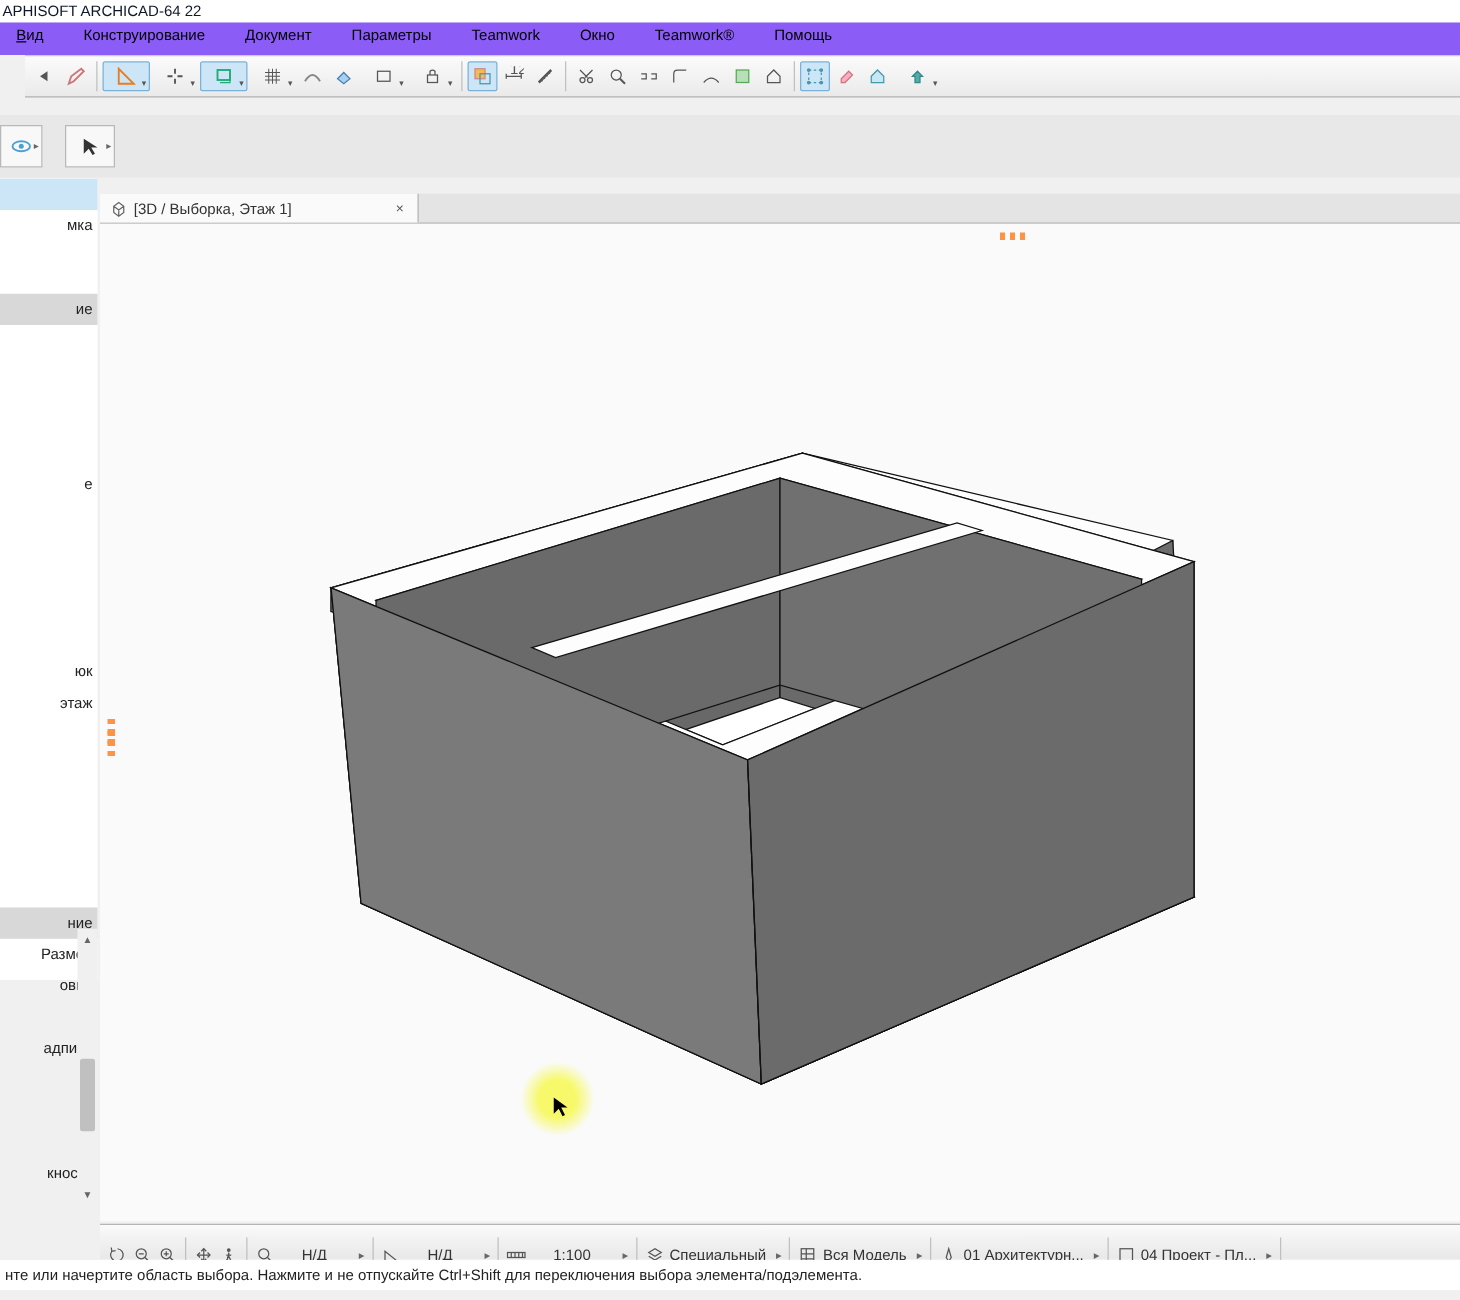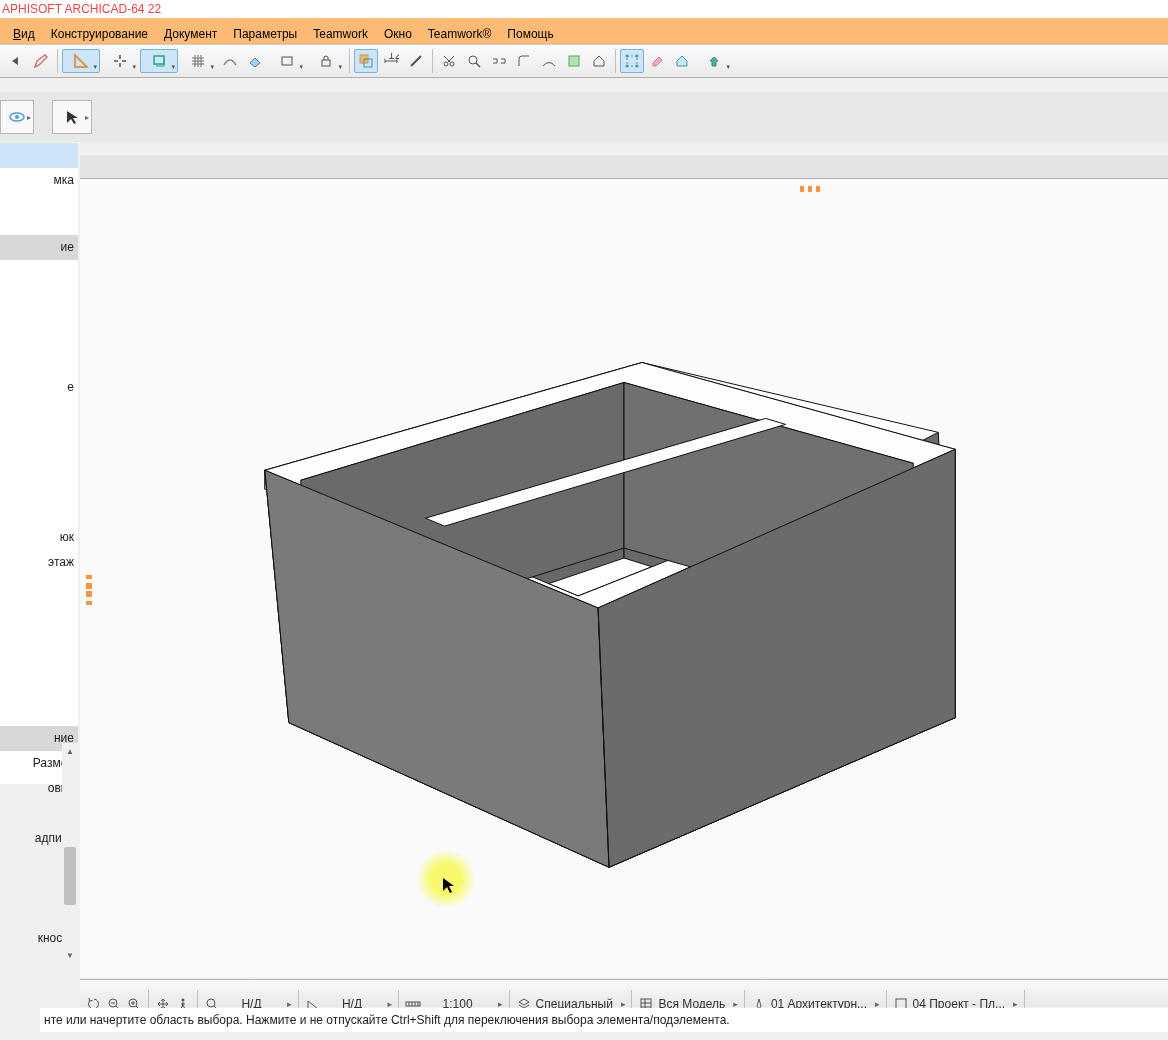--- a/index.html
+++ b/index.html
@@ -13,49 +13,50 @@
       width: 1168px;
       height: 1040px;
       background: #f0f0f0;
       overflow: hidden;
       position: relative;
     }
     .title-bar {
       height: 18px;
       background: #fff;
       padding-left: 2px;
-      color: #ef4444;
+      color: #0f172a;
       line-height: 18px;
       font-size: 12px;
     }
     .menu-bar {
       height: 26px;
-      background: #fdba74;
-      display: flex;
-      align-items: flex-end;
-      gap: 0;
+      background: #8b5cf6;
+      display: flex;
+      align-items: flex-start;
+      gap: 16px;
       padding-left: 5px;
     }
     .menu-item {
       padding: 3px 8px;
       cursor: default;
       color: #000;
     }
     .menu-item u {
       text-decoration: underline;
     }
     .toolbar {
       height: 34px;
       background: linear-gradient(#fbfbfb, #eaeaea);
       border-top: 1px solid #ccc;
       border-bottom: 1px solid #b0b0b0;
       display: flex;
       align-items: center;
       padding-left: 4px;
       gap: 1px;
+      margin-left: 20px;
     }
     .tbtn {
       width: 24px;
       height: 24px;
       display: flex;
       align-items: center;
       justify-content: center;
       border: 1px solid transparent;
       border-radius: 2px;
       cursor: default;
@@ -253,21 +254,20 @@
       position: absolute;
       left: 0;
       right: 0;
       bottom: 8px;
       height: 24px;
       line-height: 24px;
       padding-left: 4px;
       font-size: 12px;
       color: #222;
       background: #fff;
-      margin-left: 40px;
     }
     .scrollbar-v {
       position: absolute;
       right: 0;
       top: 756px;
       width: 16px;
       height: 220px;
       background: #f0f0f0;
     }
     .scrollbar-v .thumb {
@@ -494,20 +494,29 @@
 
   <div class="scrollbar-v" style="top:600px;left:62px;right:auto;">
     <div class="arr-up">▲</div>
     <div class="thumb"></div>
     <div class="arr-dn">▼</div>
   </div>
 </div>
 
 <div class="content-area">
   <div class="tabs-row">
+    <div class="doc-tab active">
+      <span class="tab-icon">
+          <svg width="14" height="14">
+            <path d="M3 5 L7 2 L11 5 L11 10 L7 13 L3 10 Z M3 5 L7 8 L11 5 M7 8 L7 13" fill="none" stroke="#666"></path>
+          </svg>
+        </span>
+      <span>[3D / Выборка, Этаж 1]</span>
+      <span class="close-x">×</span>
+    </div>
   </div>
 
   <div class="viewport">
     <div class="orange-mark" style="left:720px;top:7px;"></div>
     <div class="orange-mark" style="left:6px;top:396px;width:6px;height:20px;background:repeating-linear-gradient(0deg,#ff9342 0 4px, transparent 4px 8px);"></div>
     <div class="orange-mark" style="left:6px;top:406px;width:6px;height:20px;background:repeating-linear-gradient(0deg,#ff9342 0 4px, transparent 4px 8px);"></div>
 
     <svg viewBox="0 0 1088 800">
 
       <polygon points="562,184 859,254 859,272 562,200" fill="#fefefe" stroke="#111"></polygon>

